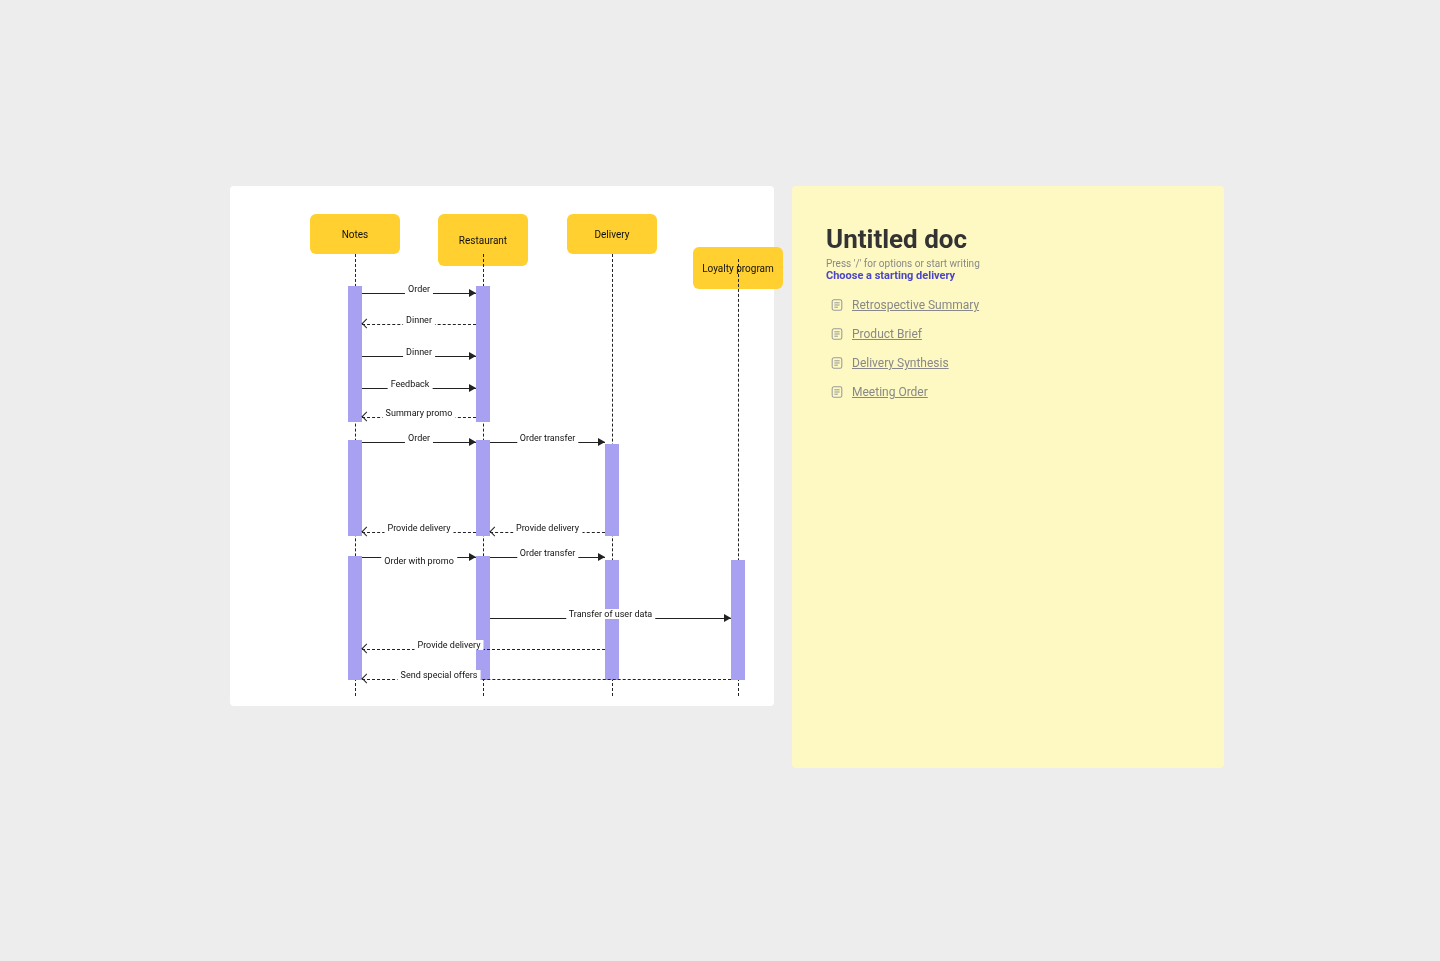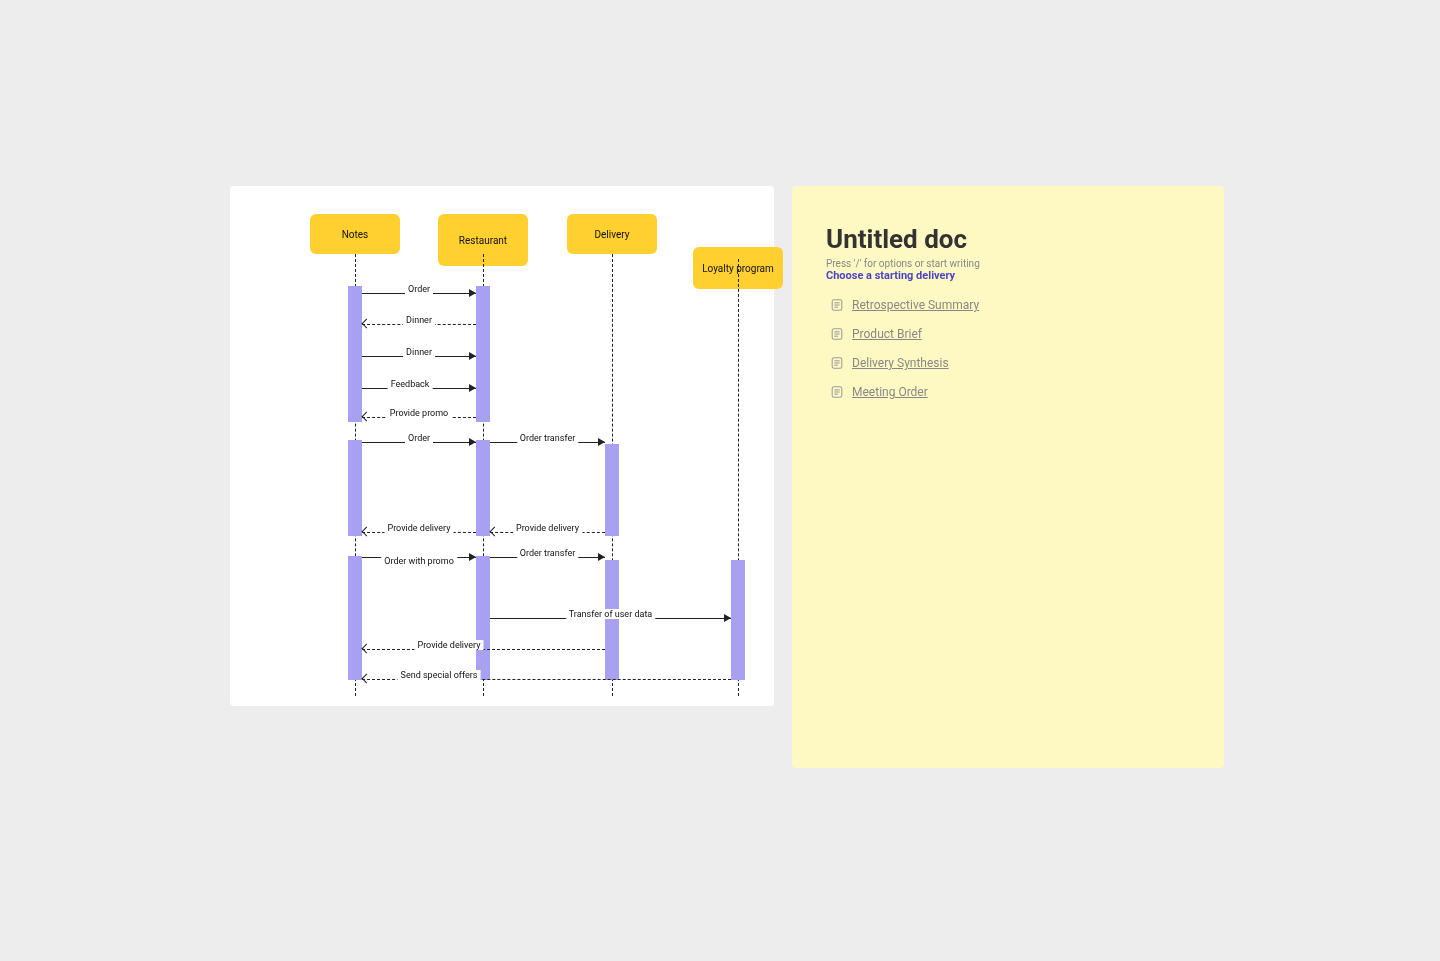--- a/index.html
+++ b/index.html
@@ -166,21 +166,21 @@
       <div class="arrow-head-open-left" style="left: 133px; top: 138px;"></div>
       <div class="msg" style="left: 189px; top: 134px;">Dinner</div>
       <div class="arrow-line arrow-solid" style="left: 132px; top: 170px; width: 114px;"></div>
       <div class="arrow-head-right" style="left: 239px; top: 170px;"></div>
       <div class="msg" style="left: 189px; top: 166px;">Dinner</div>
       <div class="arrow-line arrow-solid" style="left: 132px; top: 202px; width: 114px;"></div>
       <div class="arrow-head-right" style="left: 239px; top: 202px;"></div>
       <div class="msg" style="left: 180px; top: 198px;">Feedback</div>
       <div class="arrow-line arrow-dashed" style="left: 132px; top: 231px; width: 114px;"></div>
       <div class="arrow-head-open-left" style="left: 133px; top: 231px;"></div>
-      <div class="msg" style="left: 189px; top: 227px;">Provide promo</div>
+      <div class="msg" style="left: 189px; top: 227px;">Summary promo</div>
       <div class="arrow-line arrow-solid" style="left: 132px; top: 256px; width: 114px;"></div>
       <div class="arrow-head-right" style="left: 239px; top: 256px;"></div>
       <div class="msg" style="left: 189px; top: 252px;">Order</div>
       <div class="arrow-line arrow-solid" style="left: 260px; top: 256px; width: 115px;"></div>
       <div class="arrow-head-right" style="left: 368px; top: 256px;"></div>
       <div class="msg" style="left: 317.5px; top: 252px;">Order transfer</div>
       <div class="arrow-line arrow-dashed" style="left: 260px; top: 346px; width: 115px;"></div>
       <div class="arrow-head-open-left" style="left: 261px; top: 346px;"></div>
       <div class="msg" style="left: 317.5px; top: 342px;">Provide delivery</div>
       <div class="arrow-line arrow-dashed" style="left: 132px; top: 346px; width: 114px;"></div>

